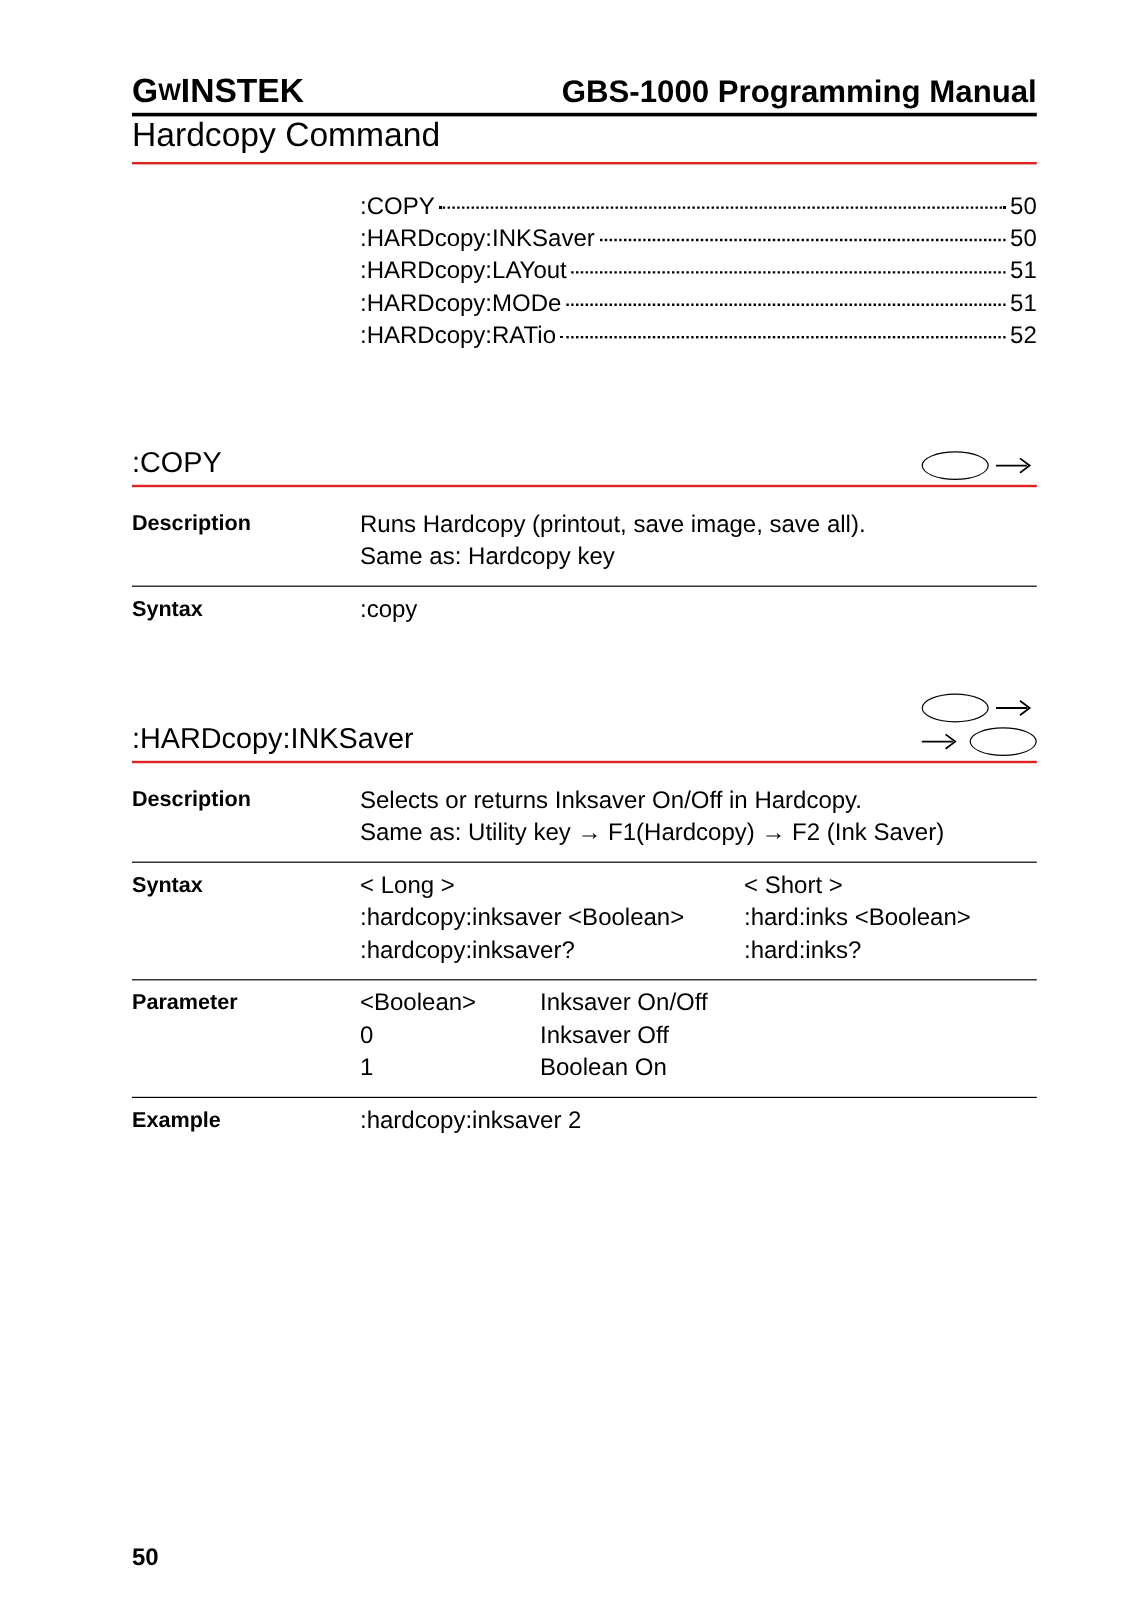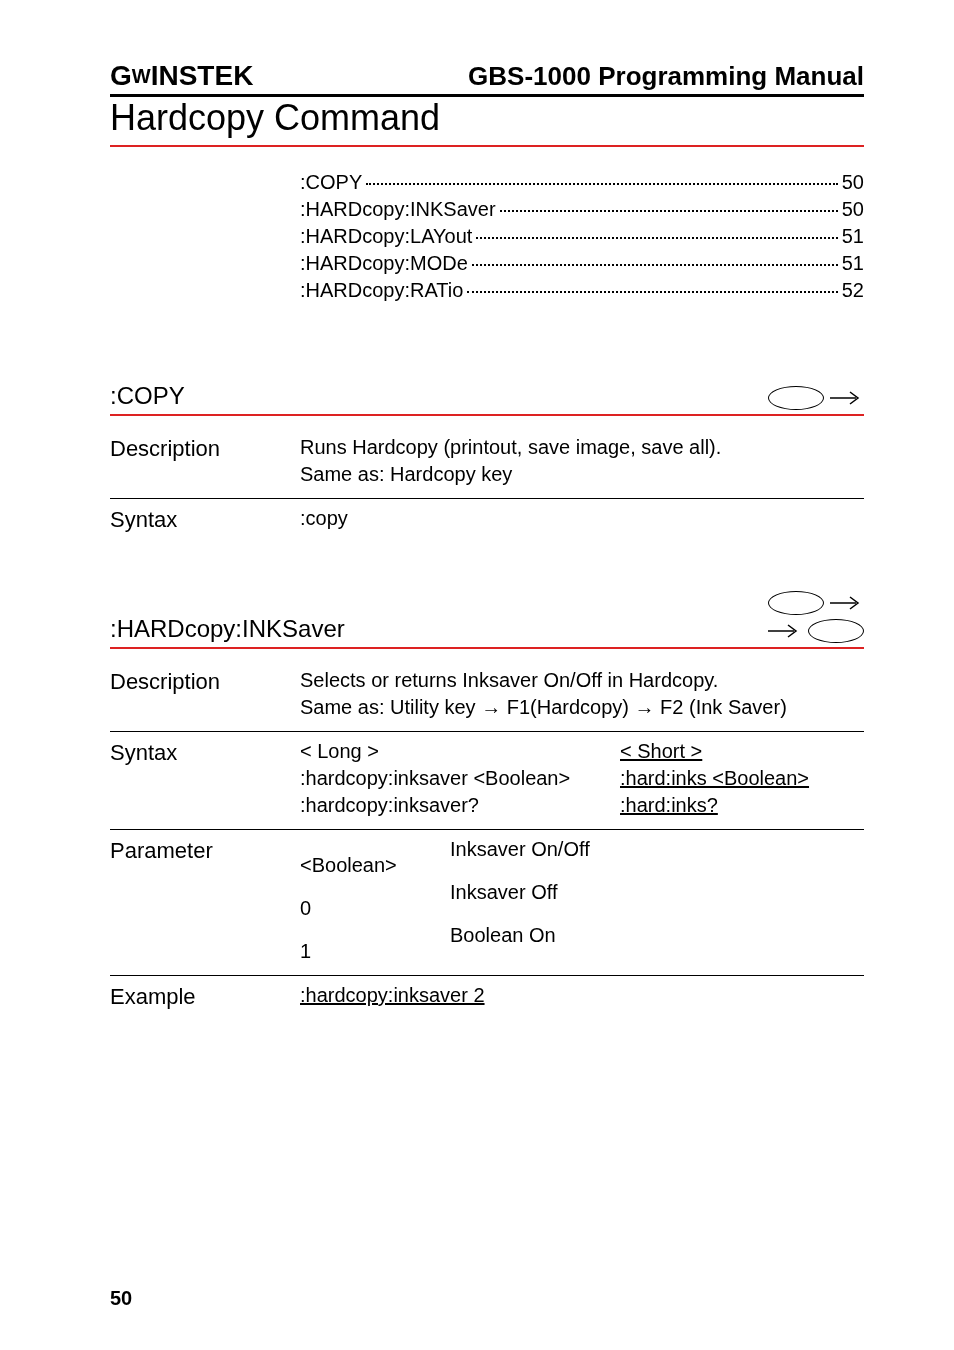--- a/index.html
+++ b/index.html
@@ -23,21 +23,21 @@
     font-weight: 900;
     font-size: 28px;
     letter-spacing: 0px;
   }
   .logo-u { font-size: 20px; vertical-align: 2px; }
   .manual-title {
     font-weight: 700;
     font-size: 26px;
   }
   .section-title {
-    font-size: 36px;
+    font-size: 28px;
     font-weight: 400;
     border-bottom: 2px solid #d22;
     padding-bottom: 6px;
     margin-bottom: 24px;
   }
   .toc {
     margin-left: 190px;
     margin-bottom: 80px;
     font-size: 20px;
   }
@@ -68,29 +68,29 @@
   .glyphs { display: flex; flex-direction: column; align-items: flex-end; gap: 4px; }
   .glyph-row { display: flex; align-items: center; gap: 6px; }
   .oval {
     width: 56px; height: 24px;
     border: 1.5px solid #000;
     border-radius: 50%;
   }
   .arrow-svg { width: 34px; height: 24px; }
   .sect { display: flex; border-bottom: 1px solid #000; padding: 8px 0; }
   .sect:last-child { border-bottom: none; }
-  .sect-label { width: 190px; flex-shrink: 0; font-size: 22px; }
+  .sect-label { width: 190px; flex-shrink: 0; font-size: 18px; font-weight: bold; }
   .sect-body { flex: 1; font-size: 20px; }
   .sect-body .line { margin-bottom: 4px; }
   .two-col { display: flex; }
   .two-col > div:first-child { flex: 0 0 300px; }
-  .two-col > div:last-child { flex: 1; text-decoration: underline; }
+  .two-col > div:last-child { flex: 1; }
   .left-wide .two-col > div:first-child { flex: 0 0 320px; }
   .three-col { display: flex; }
-  .three-col > div:nth-child(1) { flex: 0 0 150px; margin-top: 16px; }
+  .three-col > div:nth-child(1) { flex: 0 0 150px; }
   .three-col > div:nth-child(2) { flex: 1; }
   .pagenum {
     position: absolute;
     left: 110px;
     bottom: 40px;
     font-weight: 700;
     font-size: 20px;
   }
 </style>
 </head>

